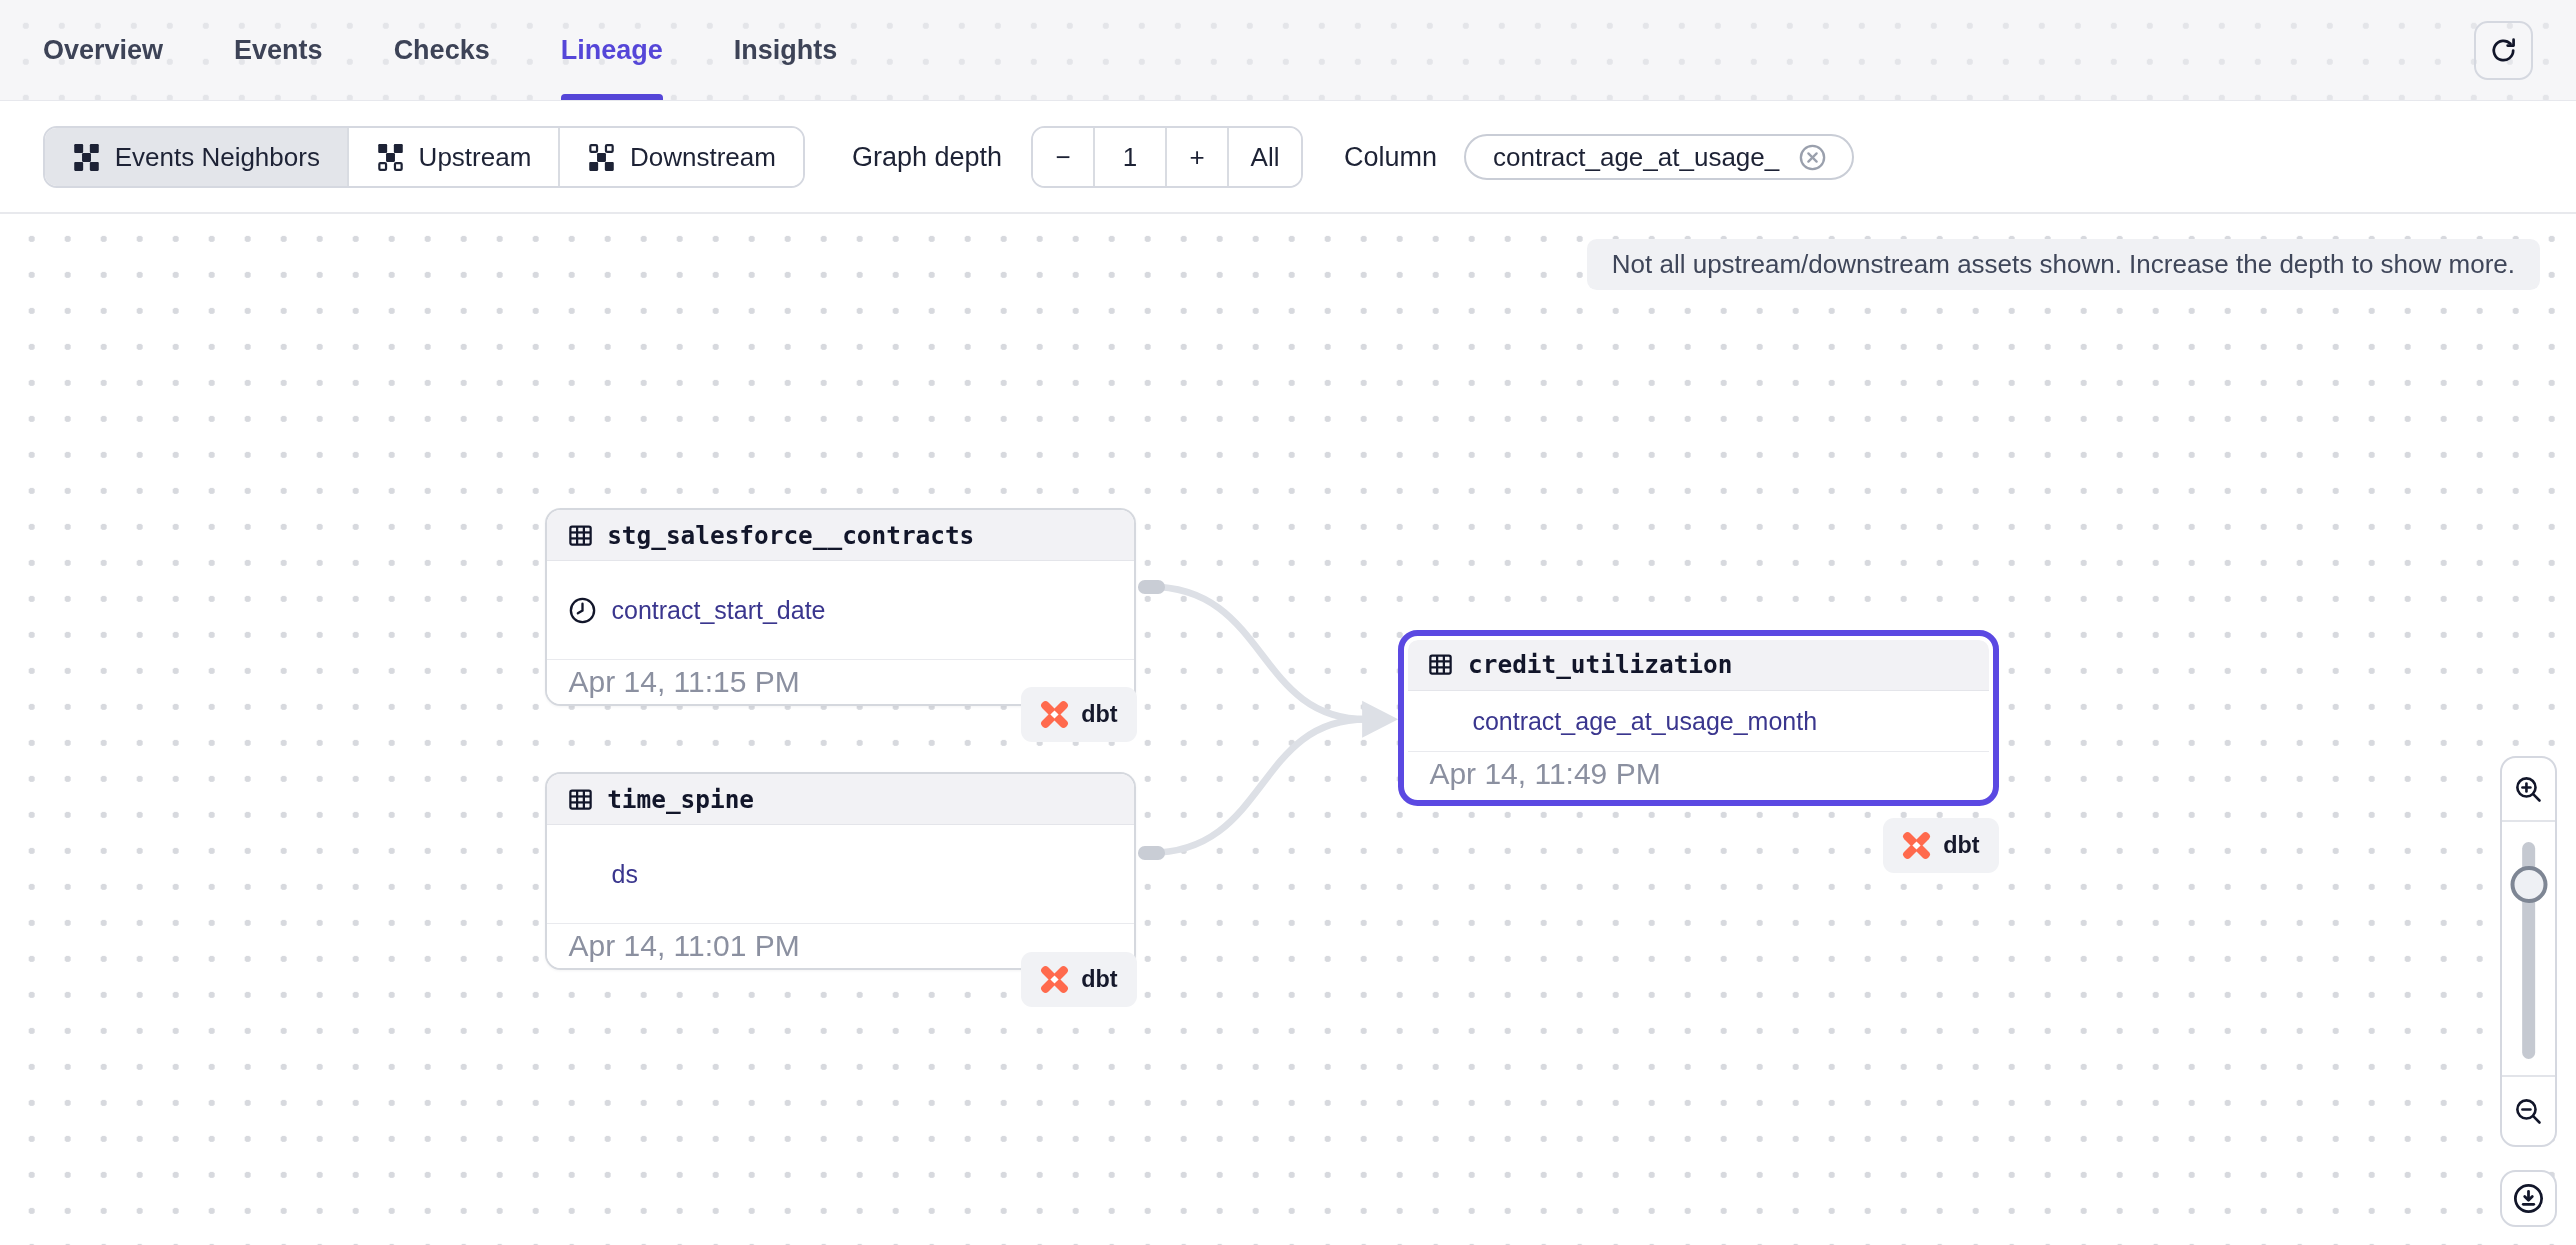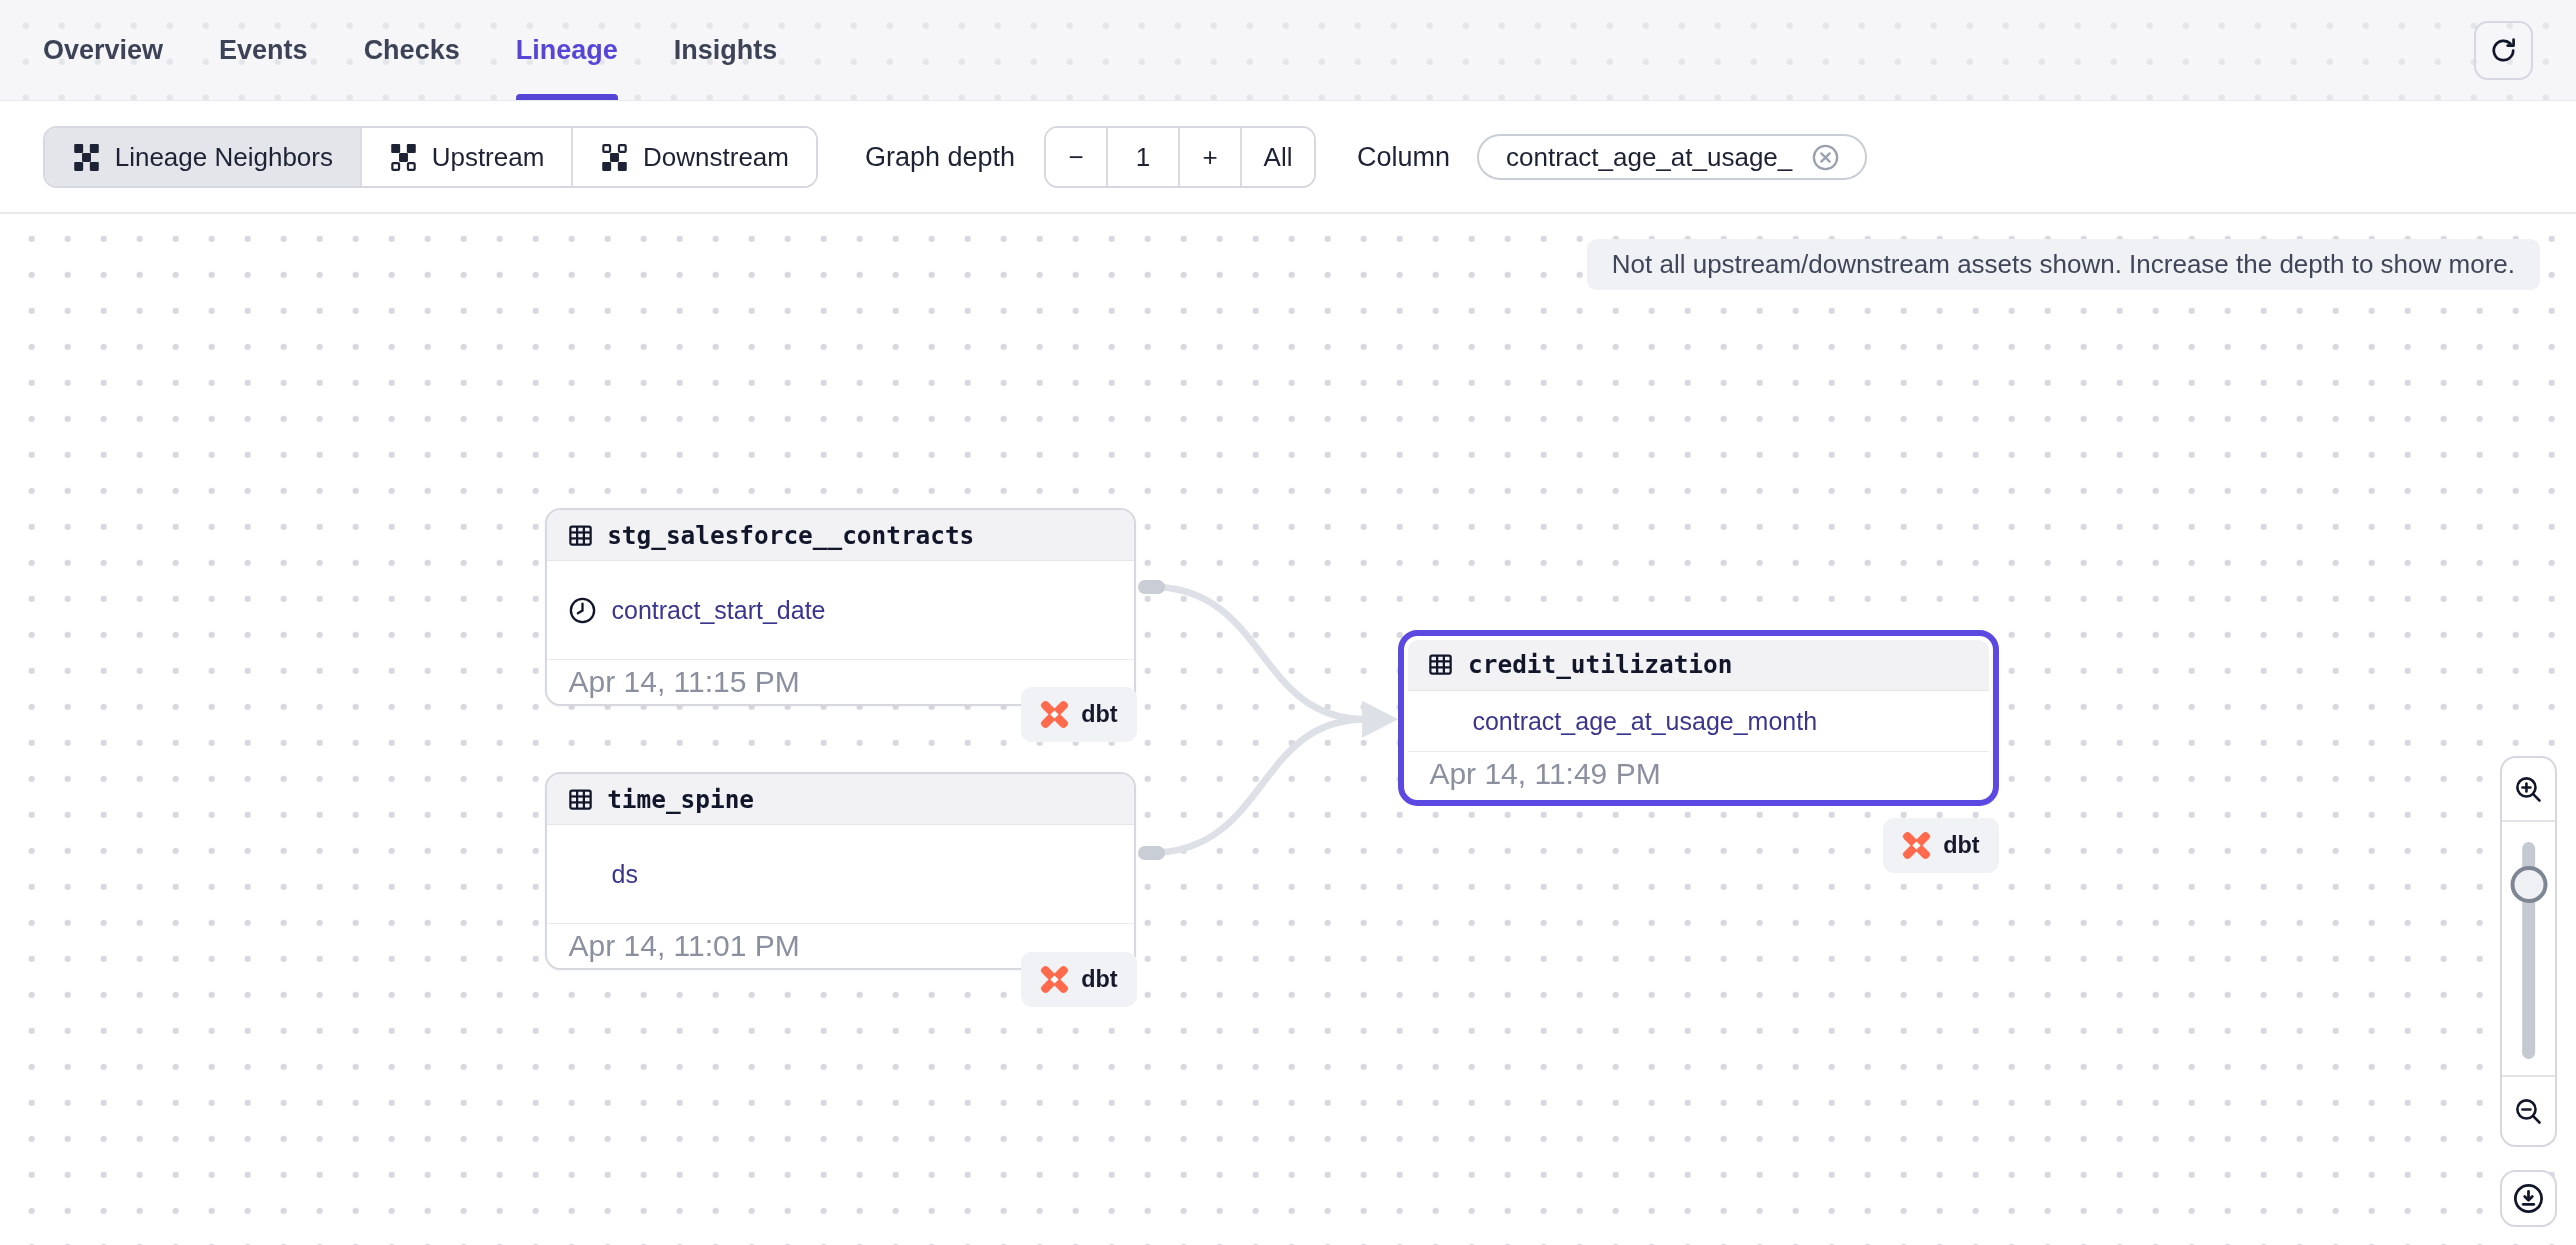--- a/index.html
+++ b/index.html
@@ -12,21 +12,21 @@
   }
 
   
   .navbar {
     position:absolute; top:0; left:0; width:2576px; height:101px;
     background:#f6f6f8;
     background-image:radial-gradient(circle, #e4e5e9 2.9px, transparent 3.3px);
     background-size:36px 36px;
     background-position:7.8px 7.8px;
     border-bottom:1px solid #e7e8ed;
-    display:flex; align-items:stretch; padding:0 43px; gap:56px;
+    display:flex; align-items:stretch; padding:0 43px; gap:71px;
     z-index:30;
   }
   .tab {
     display:flex; align-items:center; position:relative;
     font-size:27px; font-weight:600; color:#3d4357; cursor:pointer;
   }
   .tab.active { color:#5546d8; }
   .tab.active::after {
     content:""; position:absolute; left:0; right:0; bottom:0; height:5.9px;
     background:#5546d8; border-radius:3.9px 3.9px 0 0;
@@ -212,21 +212,21 @@
     <div class="seg selected">
       <span>
         <svg width="29" height="29" viewBox="0 0 26 26" fill="#1d2235">
           <rect x="2" y="1" width="8" height="8" rx="1"></rect>
             <rect x="16" y="1" width="8" height="8" rx="1"></rect>
           <rect x="9" y="9" width="8" height="8" rx="1"></rect>
           <rect x="2" y="17" width="8" height="8" rx="1"></rect>
             <rect x="16" y="17" width="8" height="8" rx="1"></rect>
         </svg>
       </span>
-      <span>Lineage Neighbors</span>
+      <span>Events Neighbors</span>
     </div>
     <div class="seg">
       <span>
         <svg width="29" height="29" viewBox="0 0 26 26">
           <g fill="#1d2235">
             <rect x="2" y="1" width="8" height="8" rx="1"></rect>
               <rect x="16" y="1" width="8" height="8" rx="1"></rect>
             <rect x="9" y="9" width="8" height="8" rx="1"></rect>
           </g>
           <g fill="none" stroke="#1d2235" stroke-width="2">

